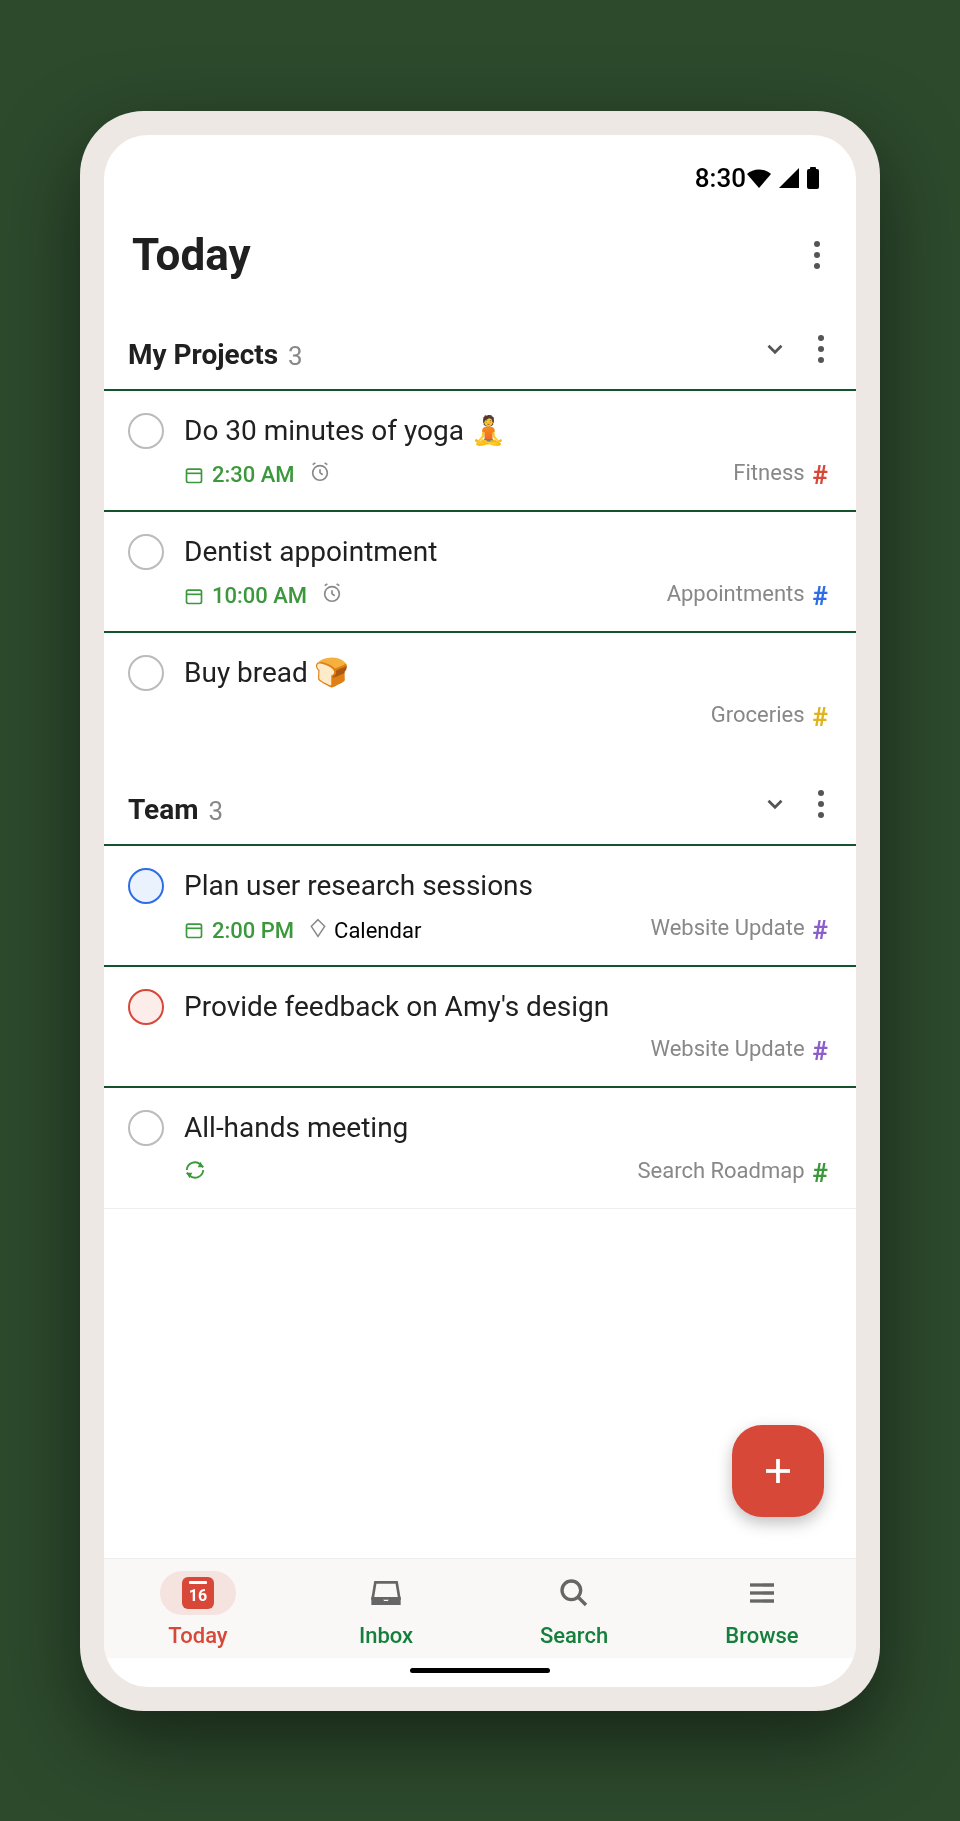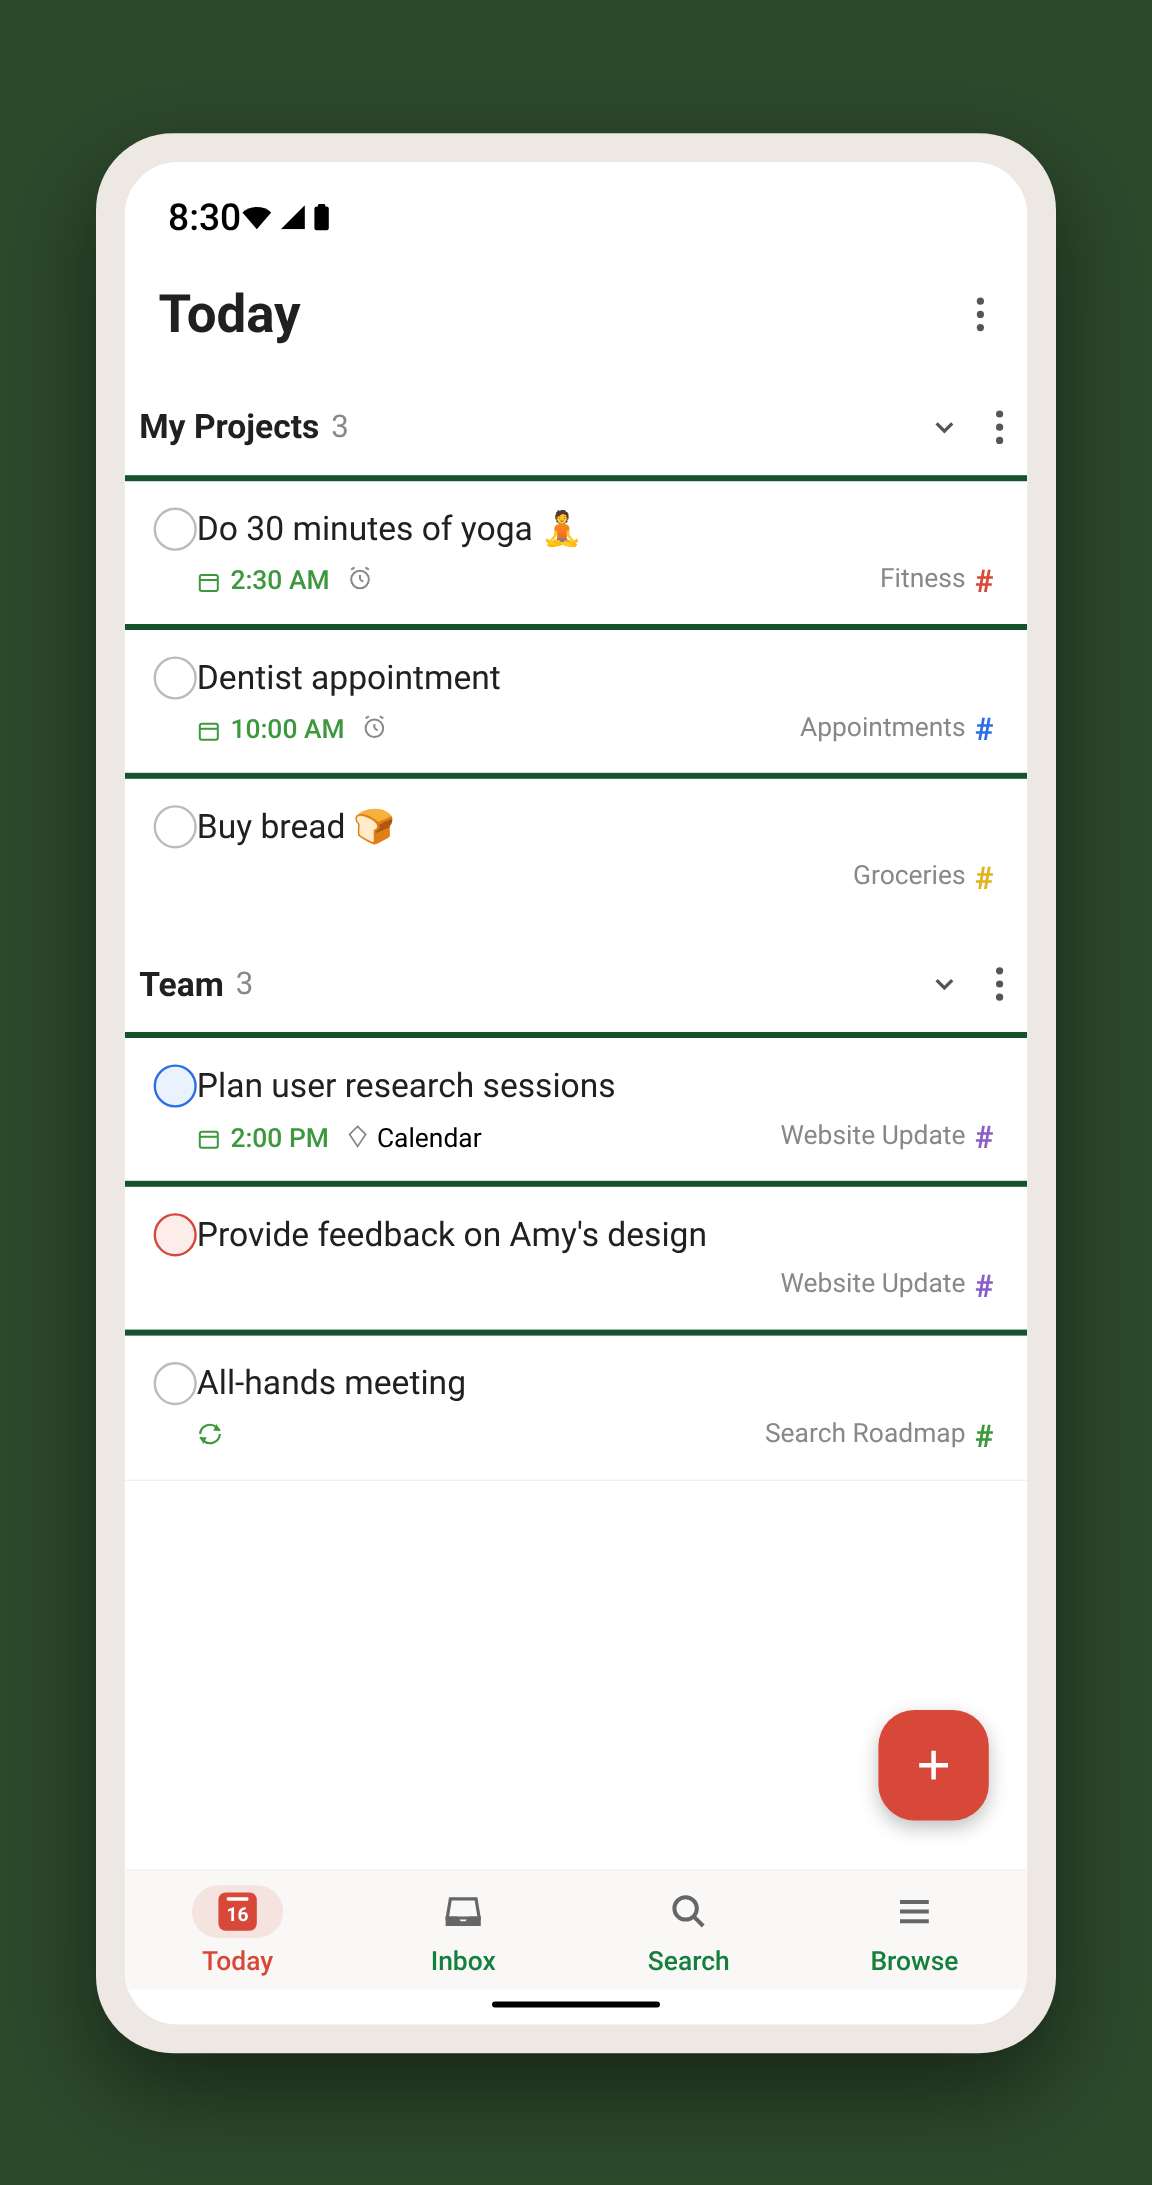--- a/index.html
+++ b/index.html
@@ -24,50 +24,51 @@
     height: 100%;
     background: #ffffff;
     border-radius: 44px;
     overflow: hidden;
     display: flex;
     flex-direction: column;
     position: relative;
   }
   .status-bar {
     display: flex;
-    justify-content: flex-start;
+    justify-content: flex-end;
     align-items: center;
     padding: 28px 36px 16px 36px;
-    font-size: 31px;
+    font-size: 26px;
     font-weight: 500;
   }
   .status-icons { display: flex; gap: 6px; align-items: center; }
   .header {
     display: flex;
     justify-content: space-between;
     align-items: center;
     padding: 20px 28px 28px 28px;
   }
   .header h1 { font-size: 44px; font-weight: 700; color: #202020; }
   .more-dots { display: flex; flex-direction: column; gap: 5px; padding: 8px; }
   .more-dots span { width: 6px; height: 6px; background: #555; border-radius: 50%; }
   .section-header {
     display: flex;
-    align-items: center;
-    padding: 18px 12px;
+    align-items: flex-end;
+    padding: 18px 24px;
   }
   .section-title { font-size: 28px; font-weight: 700; color: #202020; }
   .section-count { font-size: 26px; color: #888; margin-left: 10px; }
   .section-actions { margin-left: auto; display: flex; align-items: center; gap: 22px; }
   .chevron-icon { color: #555; }
   .task-list { flex: 1; overflow-y: auto; }
   .task-item {
     display: flex;
     padding: 20px 28px 20px 24px;
-    border-top: 5px solid #14532d;
+    border-top: 2px solid #14532d;
+    gap: 20px;
     align-items: flex-start;
   }
   .task-item:last-of-type { border-bottom: 1px solid #eee; }
   .task-check {
     width: 36px;
     height: 36px;
     border: 2px solid #bbb;
     border-radius: 50%;
     flex-shrink: 0;
     margin-top: 2px;

